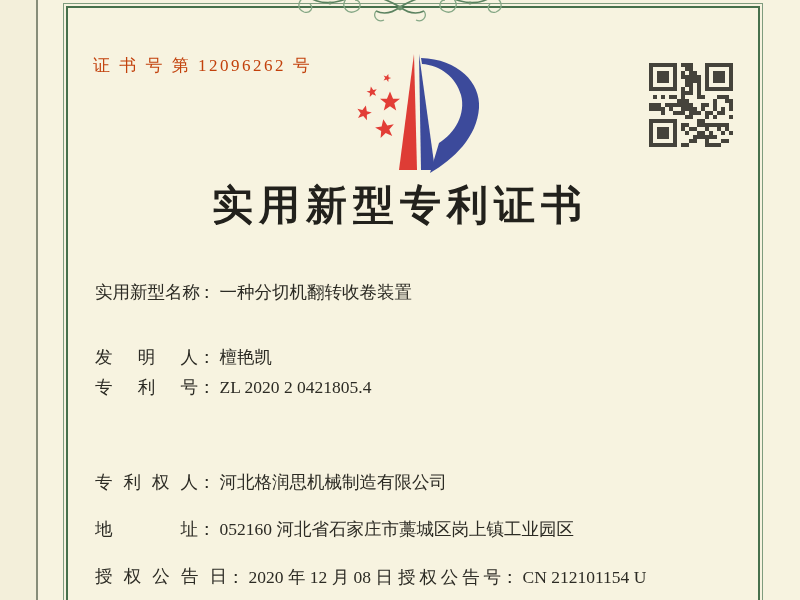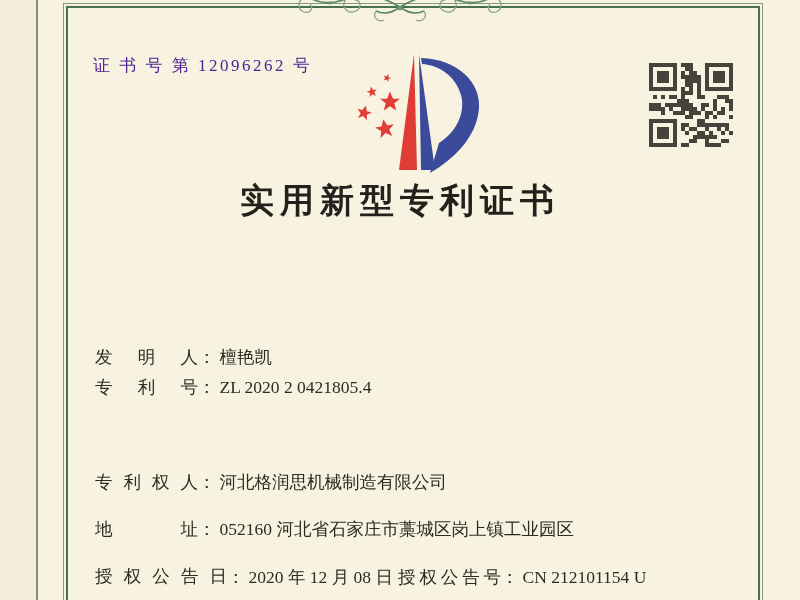--- a/index.html
+++ b/index.html
@@ -24,27 +24,27 @@
     border:1px solid #7f9c7e;
     pointer-events:none;
   }
   .frame-inner{
     position:absolute;left:2px;top:2px;right:2px;bottom:0;
     border:2px solid #47704c;
   }
   .ornament{position:absolute;left:272px;top:-7px;width:256px;height:34px;}
   .cert-no{
     position:absolute;left:93px;top:54px;
-    font-size:17px;letter-spacing:2.5px;color:#4c1d95;white-space:nowrap;
+    font-size:17px;letter-spacing:2.5px;color:#c2410c;white-space:nowrap;
   }
   .logo{position:absolute;left:342px;top:50px;width:142px;height:127px;}
   .qr{position:absolute;left:649px;top:63px;width:84px;height:84px;}
   .title{
     position:absolute;left:0;top:178px;width:100%;
-    text-align:center;font-size:34px;font-weight:700;
+    text-align:center;font-size:41px;font-weight:700;
     letter-spacing:6px;color:#22211c;margin:0;
   }
   .row{
     position:absolute;left:95px;height:26px;line-height:26px;
     font-size:17.5px;color:#2c2b24;white-space:nowrap;
   }
   .lbl{
     display:inline-block;width:103px;
     text-align:justify;text-align-last:justify;text-justify:inter-character;
     vertical-align:top;
@@ -335,20 +335,23 @@
       <rect x="8" y="20" width="1" height="1" fill="#45433b"></rect>
       <rect x="9" y="20" width="1" height="1" fill="#45433b"></rect>
       <rect x="14" y="20" width="1" height="1" fill="#45433b"></rect>
       <rect x="15" y="20" width="1" height="1" fill="#45433b"></rect>
       <rect x="16" y="20" width="1" height="1" fill="#45433b"></rect>
       <rect x="17" y="20" width="1" height="1" fill="#45433b"></rect>
     </svg>
 
   <h1 class="title">实用新型专利证书</h1>
 
+  <div class="row r0">
+    <span class="lbl">实用新型名称</span><span>：</span><span class="val">一种分切机翻转收卷装置</span>
+  </div>
 
   <div class="row r1">
     <span class="lbl">发明人</span><span>：</span><span class="val">檀艳凯</span>
   </div>
 
   <div class="row r2">
     <span class="lbl">专利号</span><span>：</span><span class="val">ZL 2020 2 0421805.4</span>
   </div>
 
 

